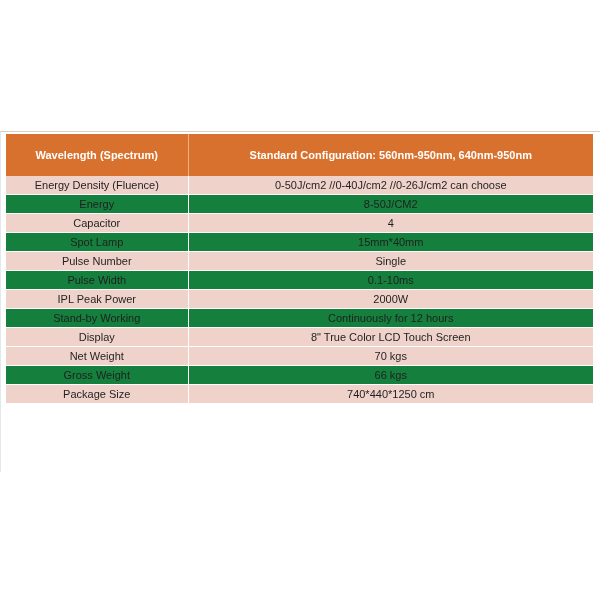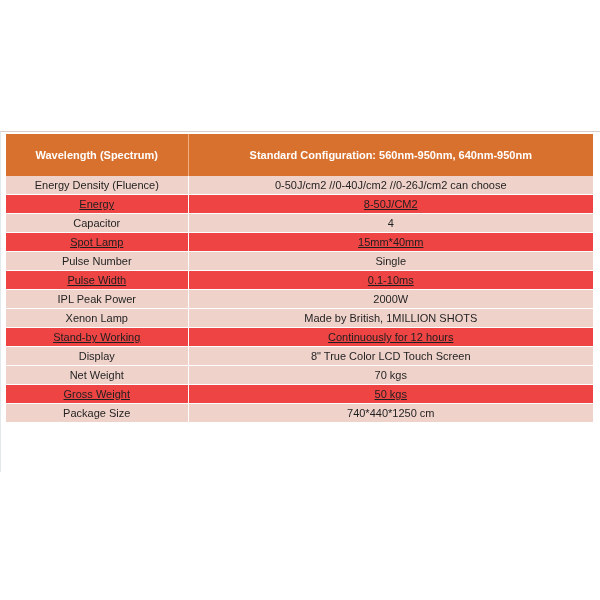--- a/index.html
+++ b/index.html
@@ -25,21 +25,21 @@
     .spec-table col.c2 { width: 405px; }
     .spec-table thead th {
       background: #d9712e; color: #ffffff; font-weight: bold;
       height: 42px; font-size: 11px;
     }
     .spec-table thead th.h1 { border-right: 1px solid #f1b07f; }
     .spec-table tbody td { height: 18px; }
     .spec-table tbody td.k { border-right: 1px solid #ffffff; }
     .spec-table tbody tr { border-bottom: 1px solid #ffffff; }
     .spec-table tbody tr.odd td { background: #efd3cb; }
-    .spec-table tbody tr.even td { background: #ef4444; text-decoration: underline; }
+    .spec-table tbody tr.even td { background: #15803d; }
     .spec-table tbody tr.tall td { height: 35px; }
     .two-line { display: block; line-height: 10px; }
   </style>
 </head>
 <body>
 
 <div class="frame"></div>
 
 <table class="spec-table">
   <colgroup>
@@ -74,38 +74,34 @@
       <td>Single</td>
     </tr>
     <tr class="even">
       <td class="k">Pulse Width</td>
       <td>0.1-10ms</td>
     </tr>
     <tr class="odd">
       <td class="k">IPL Peak Power</td>
       <td>2000W</td>
     </tr>
-    <tr class="odd">
-      <td class="k">Xenon Lamp</td>
-      <td>Made by British, 1MILLION SHOTS</td>
-    </tr>
     <tr class="even">
       <td class="k">Stand-by Working</td>
       <td>Continuously for 12 hours</td>
     </tr>
     <tr class="odd">
       <td class="k">Display</td>
       <td>8" True Color LCD Touch Screen</td>
     </tr>
     <tr class="odd">
       <td class="k">Net Weight</td>
       <td>70 kgs</td>
     </tr>
     <tr class="even">
       <td class="k">Gross Weight</td>
-      <td>50 kgs</td>
+      <td>66 kgs</td>
     </tr>
     <tr class="odd">
       <td class="k">Package Size</td>
       <td>740*440*1250 cm</td>
     </tr>
   </tbody>
 </table>
 
 </body></html>

